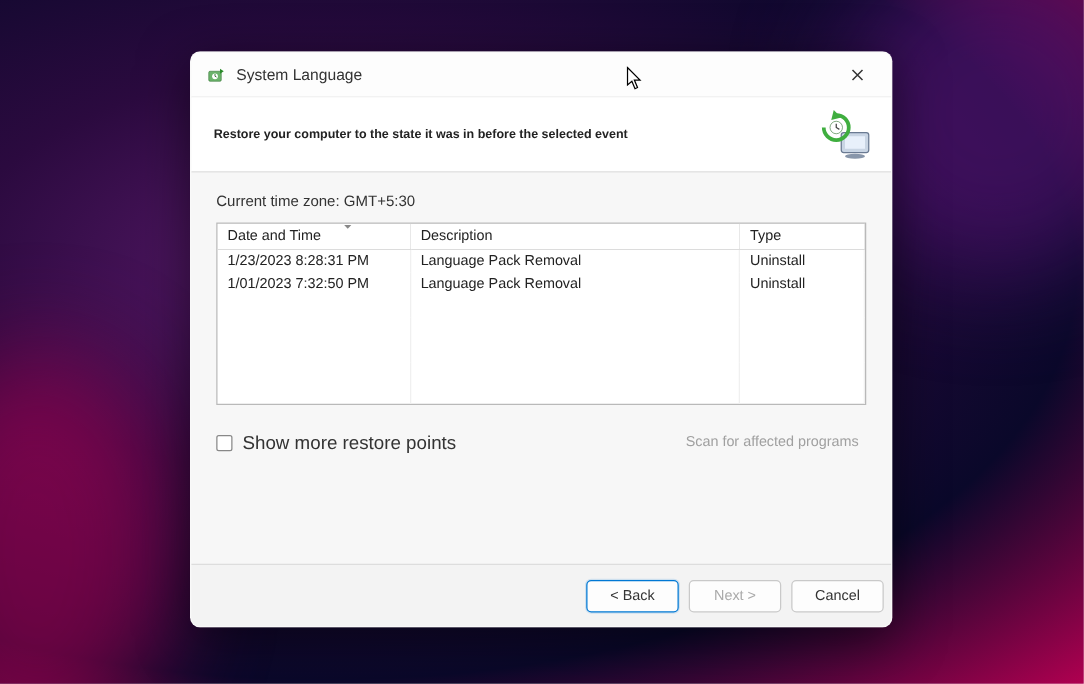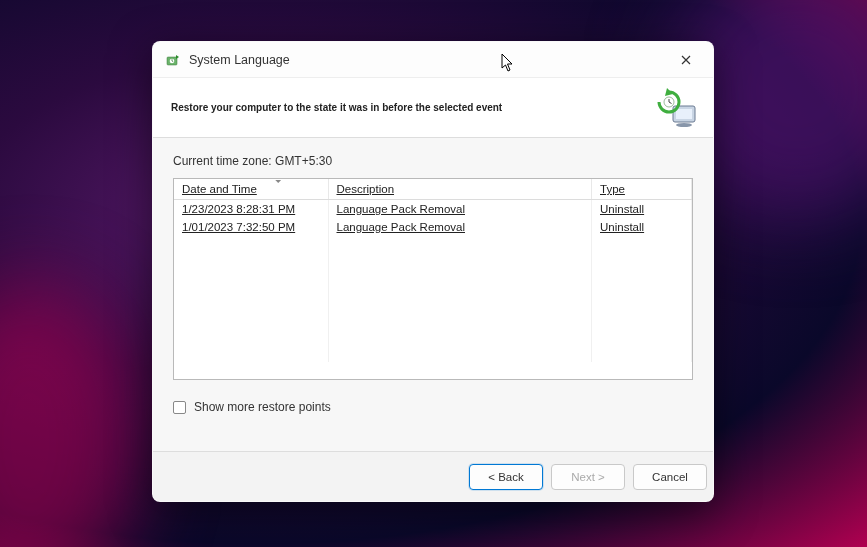--- a/index.html
+++ b/index.html
@@ -60,23 +60,22 @@
     .content {
       flex: 1;
       padding: 16px 20px 8px 20px;
       display: flex; flex-direction: column;
       background: #f7f7f7;
     }
     .timezone { font-size: 12px; color: #333; margin-bottom: 10px; }
     .table-wrap {
       border: 1px solid #b9b9b9;
       background: #fff;
-      height: 202px;
+      height: 146px;
       overflow: hidden;
-      text-decoration: underline;
     }
     table { width: 100%; border-collapse: collapse; }
     thead th {
       text-align: left;
       font-weight: 400;
       font-size: 11.5px;
       padding: 4px 8px;
       background: #fff;
       border-bottom: 1px solid #dcdcdc;
       border-right: 1px solid #e8e8e8;
@@ -98,21 +97,21 @@
       align-items: center;
       margin-top: 20px;
       gap: 8px;
     }
     .checkbox-box {
       width: 13px; height: 13px;
       border: 1px solid #888;
       border-radius: 2px;
       background: #fff;
     }
-    .checkbox-label { font-size: 12px; color: #333; }
+    .checkbox-label { font-size: 15px; color: #333; }
     .scan-link {
       margin-left: auto;
       font-size: 11.5px;
       color: #a0a0a0;
       padding: 4px 6px;
     }
     .footer {
       height: 50px;
       border-top: 1px solid #ddd;
       background: #f3f3f3;
@@ -253,20 +252,21 @@
               <td></td>
               <td></td>
             </tr>
         </tbody>
       </table>
     </div>
 
     <div class="below-table">
       <div class="checkbox-box"></div>
       <span class="checkbox-label">Show more restore points</span>
+      <span class="scan-link">Scan for affected programs</span>
     </div>
   </div>
 
   <div class="footer">
     <div class="btn focus">&lt; Back</div>
     <div class="btn disabled">Next &gt;</div>
     <div class="btn">Cancel</div>
   </div>
 </div>
 

